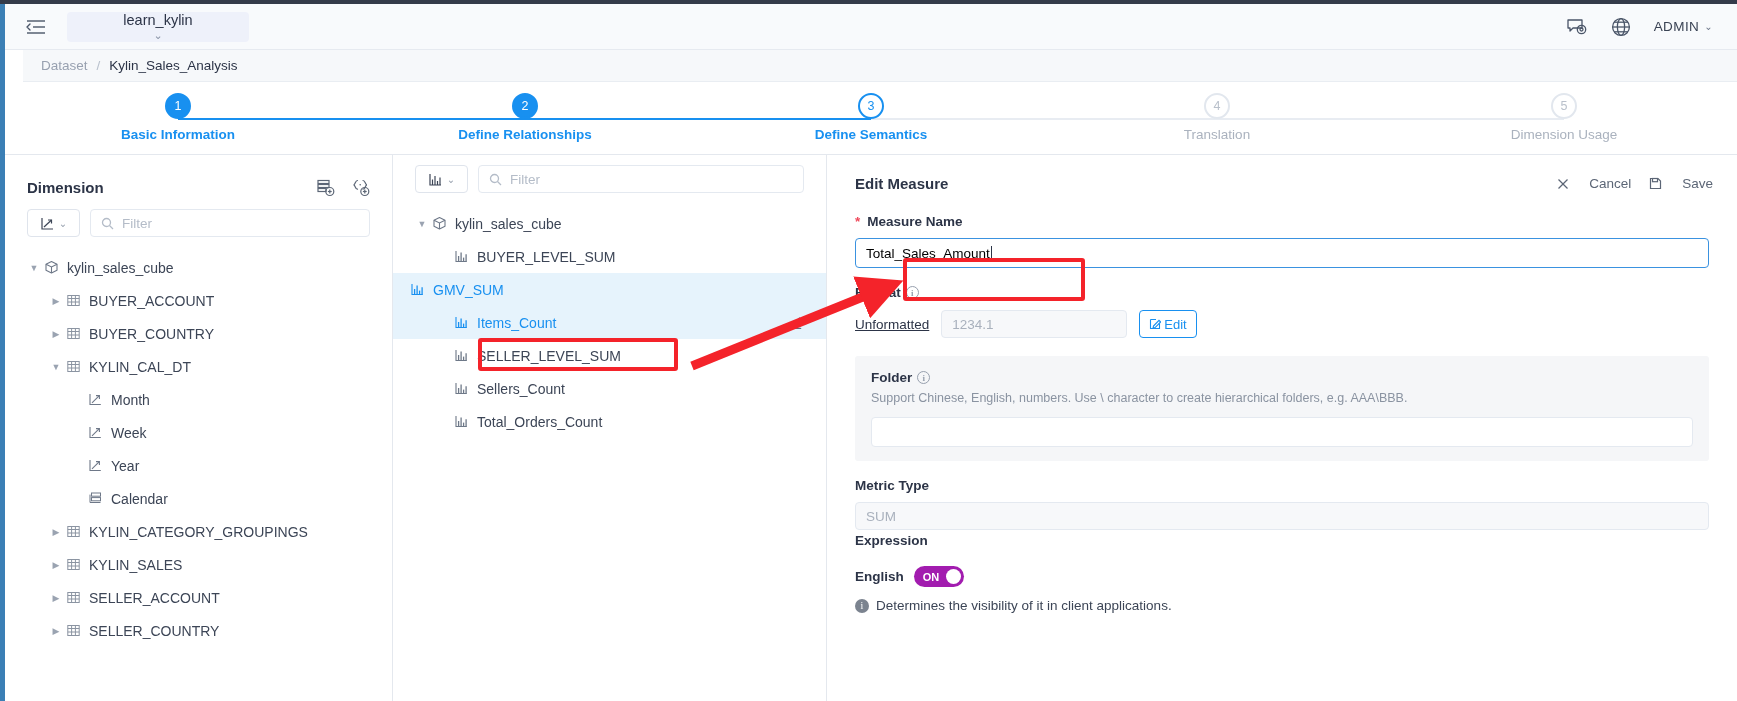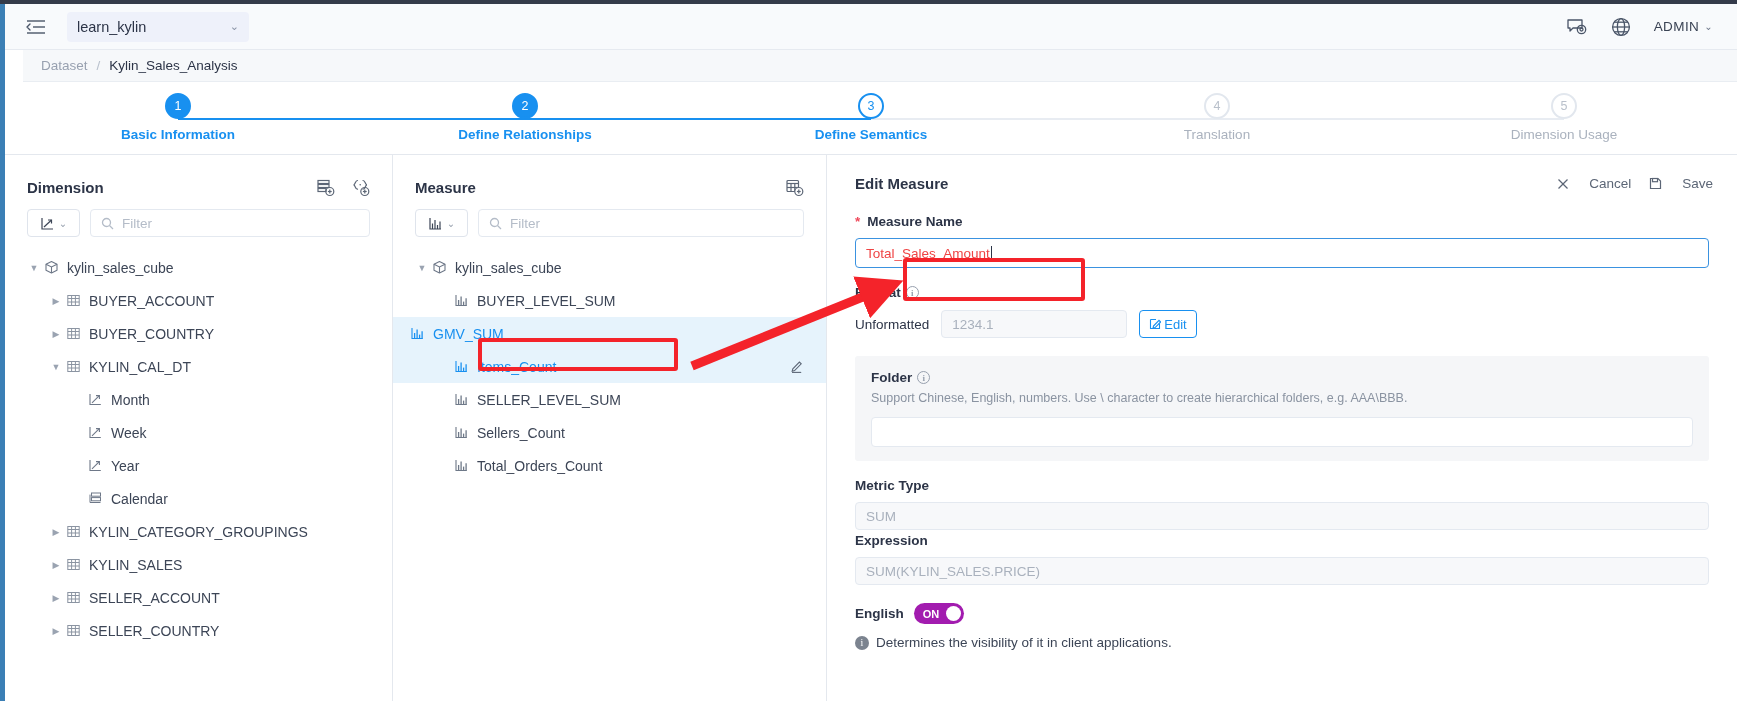--- a/index.html
+++ b/index.html
@@ -21,21 +21,21 @@
   
   .header {
     position:absolute; top:4px; left:5px; width:1732px; height:46px;
     background:#f8fafc; border-bottom:1px solid #e6eaf0;
     display:flex; align-items:center; padding:0 18px;
   }
   .hamburger { width:26px; height:22px; display:flex; align-items:center; justify-content:center; cursor:pointer; color:#4a5568; }
   .proj-select {
     margin-left:18px; width:182px; height:30px; background:#eef1fa;
     border-radius:4px; display:flex; align-items:center; padding:0 10px;
-    font-size:14.5px; color:#2c3447; cursor:pointer; justify-content:space-between;
+    font-size:14.5px; color:#2c3447; cursor:pointer; justify-content:space-between;flex-direction:column;
   }
   .proj-select .caret { color:#8a94a6; font-size:11px; }
   .header-right { margin-left:auto; display:flex; align-items:center; gap:22px; padding-right:6px; }
   .hicon { color:#4a5568; cursor:pointer; display:flex; align-items:center; }
   .admin { font-size:13.5px; color:#3a4354; letter-spacing:.4px; display:flex; align-items:center; gap:5px; cursor:pointer; }
   .admin .caret { font-size:10px; color:#6b7588; }
 
   
   .crumbbar {
     position:absolute; top:50px; left:23px; width:1732px; height:32px;
@@ -107,29 +107,29 @@
   .efield { padding:0 28px; }
   .elabel { font-size:13.5px; font-weight:bold; color:#2c3447; display:flex; align-items:center; gap:5px; }
   .req { color:#ef4a5c; margin-right:2px; font-weight:bold; }
   .info-i {
     width:13px; height:13px; border-radius:50%; border:1px solid #97a0ae;
     font-size:9px; color:#97a0ae; display:inline-flex; align-items:center; justify-content:center;
     font-style:normal; font-family:"Liberation Serif", serif;
   }
   .txtinput {
     height:30px; border:1px solid #3a92e0; border-radius:4px; width:100%;
-    display:flex; align-items:center; padding:0 10px; font-size:13.5px; color:#ef4444; background:#fff;
+    display:flex; align-items:center; padding:0 10px; font-size:13.5px; color:#000000; background:#fff;
   }
   .caret-bar { display:inline-block; width:1px; height:15px; background:#2c3447; margin-left:1px; }
   .ro-input {
     height:28px; border:1px solid #e4e9f0; border-radius:4px; background:#f7f8fa;
     display:flex; align-items:center; padding:0 10px; font-size:13.5px; color:#a9b1bd;
   }
   .fmt-row { display:flex; align-items:center; gap:12px; }
-  .fmt-lbl { font-size:13.5px; color:#2c3447; }
+  .fmt-lbl { font-size:13.5px; color:#2c3447;text-decoration:underline; }
   .edit-btn {
     height:28px; border:1px solid #1890f0; border-radius:4px; color:#1890f0;
     font-size:13px; display:flex; align-items:center; gap:3px; padding:0 9px; cursor:pointer; background:#fff;
   }
   .folder-box { background:#f5f6f8; border-radius:3px; padding:14px 16px; }
   .folder-hint { font-size:12.5px; color:#8a93a1; margin-top:6px; }
   .folder-input { height:30px; background:#fff; border:1px solid #e4e9f0; border-radius:4px; margin-top:12px; }
 
   .toggle-row { display:flex; align-items:center; gap:10px; }
   .toggle {
@@ -416,37 +416,20 @@
                 <line x1="5.6" y1="2.5" x2="5.6" y2="12.5" stroke="#8b94a2" stroke-width="1"></line>
                 <line x1="9.4" y1="2.5" x2="9.4" y2="12.5" stroke="#8b94a2" stroke-width="1"></line>
               </svg>
             </span>
             <span class="tlabel">SELLER_COUNTRY</span>
           </div>
         </div>
     </div>
 
     <div class="col-mea">
-      <div class="panel-head">
-        <span class="panel-title">Measure</span>
-        <span class="panel-head-icons">
-          <span>
-            <svg width="19" height="19" viewBox="0 0 19 19" fill="none" stroke="#5c6676" stroke-width="1.2">
-              <rect x="2" y="2.5" width="11.5" height="11" rx="1"></rect>
-              <line x1="2" y1="5.5" x2="13.5" y2="5.5"></line>
-                <line x1="6" y1="5.5" x2="6" y2="13.5"></line>
-              <line x1="9.8" y1="5.5" x2="9.8" y2="13.5"></line>
-                <line x1="2" y1="9.5" x2="13.5" y2="9.5"></line>
-              <circle cx="13.8" cy="13.5" r="4" fill="#fff"></circle>
-                <line x1="13.8" y1="11.6" x2="13.8" y2="15.4"></line>
-                <line x1="11.9" y1="13.5" x2="15.7" y2="13.5"></line>
-            </svg>
-          </span>
-        </span>
-      </div>
       <div class="filter-row">
         <div class="type-select">
           <svg width="15" height="15" viewBox="0 0 15 15" fill="none" stroke="#3c4556" stroke-width="1.2">
             <polyline points="2,2 2,13 13,13" fill="none"></polyline>
             <line x1="4.5" y1="13" x2="4.5" y2="7.5"></line>
               <line x1="7" y1="13" x2="7" y2="4"></line>
             <line x1="9.5" y1="13" x2="9.5" y2="9"></line>
               <line x1="12" y1="13" x2="12" y2="5.5"></line>
           </svg>
           <span class="caret">⌄</span>
@@ -622,23 +605,20 @@
 
       <div class="efield" style="margin-top:17px;">
         <div class="elabel">Metric Type</div>
         <div class="ro-input" style="margin-top:9px;">
           <span>SUM</span>
         </div>
       </div>
 
       <div class="efield" style="margin-top:3px;">
         <div class="elabel">Expression</div>
-        <div class="ro-input" style="margin-top:9px;">
-          <span>SUM(KYLIN_SALES.PRICE)</span>
-        </div>
       </div>
 
       <div class="efield" style="margin-top:18px;">
         <div class="toggle-row">
           <span class="elabel">English</span>
           <div class="toggle">
             <span class="tx">ON</span>
             <span class="knob"></span>
           </div>
         </div>

